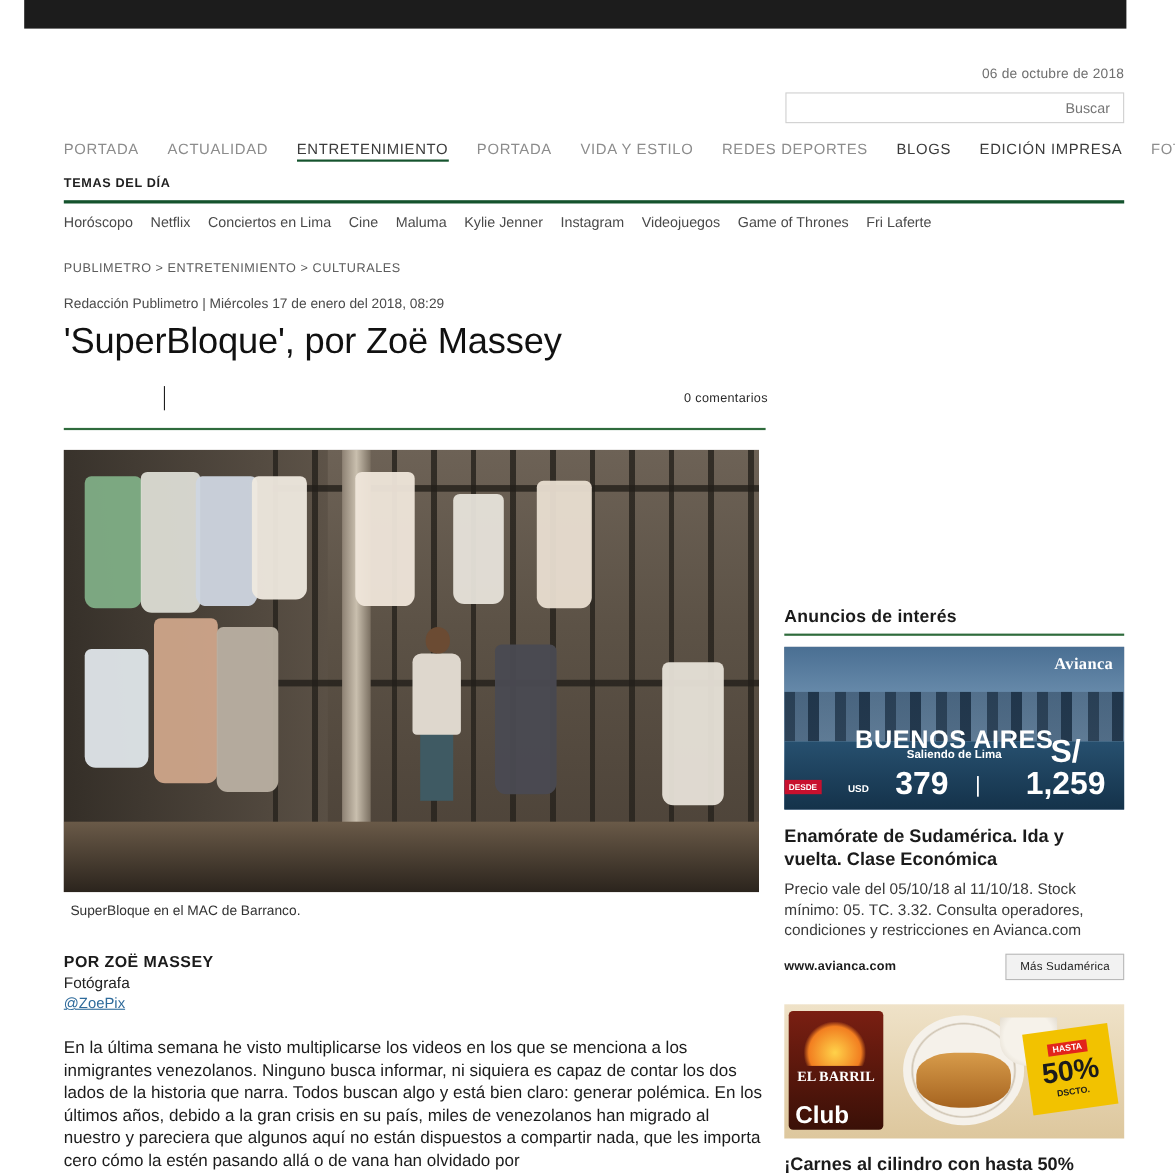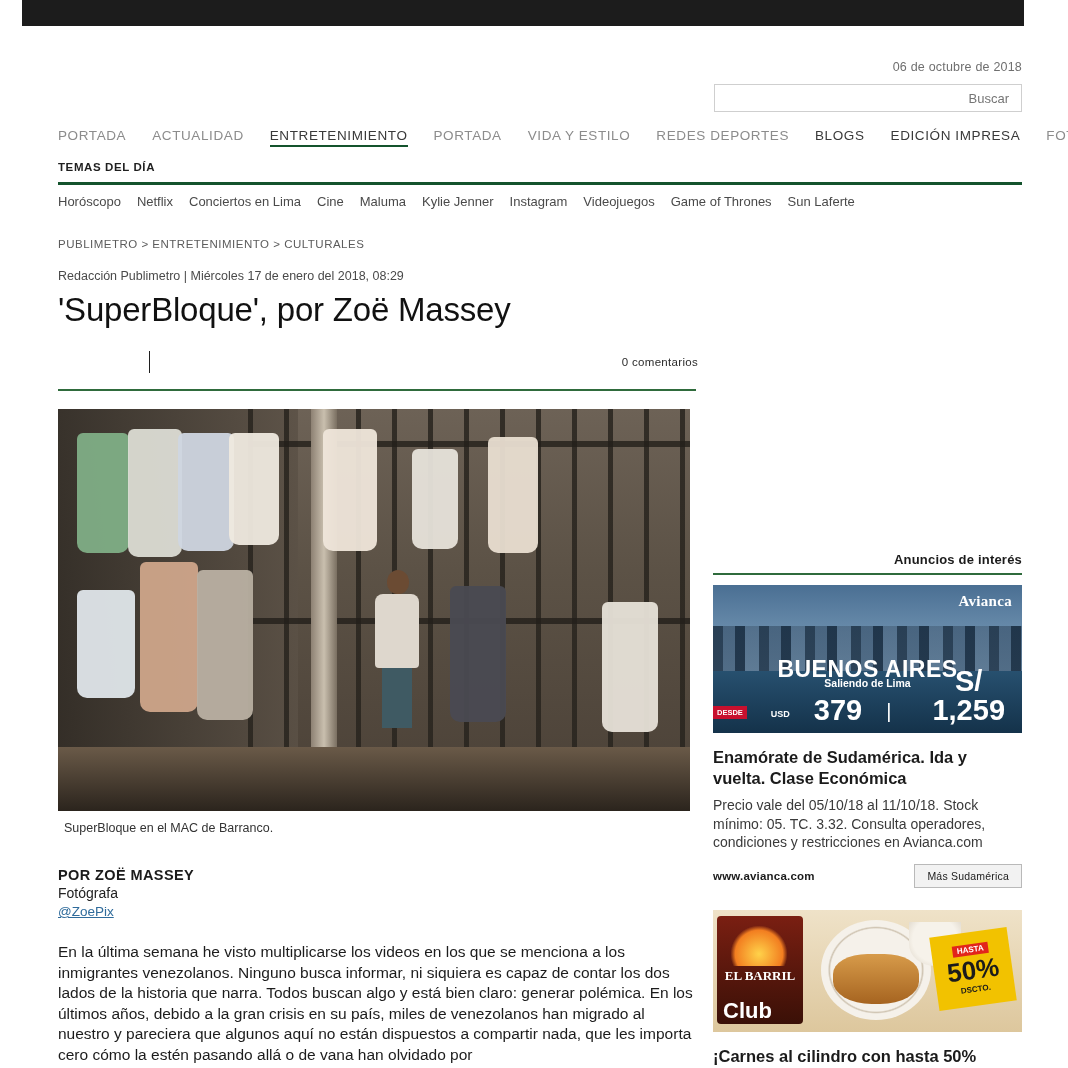--- a/index.html
+++ b/index.html
@@ -267,28 +267,27 @@
     line-height: 1.33;
     color: #1c1c1c;
   }
   
   .sidebar {
     position: absolute;
     top: 552px; left: 713px;
     width: 309px;
   }
   .side-title {
-    font-size: 13px;
+    font-size: 16px;
     font-weight: bold;
     color: #1b1b1b;
     letter-spacing: 0.2px;
     padding-bottom: 6px;
     border-bottom: 2px solid #2f6b3c;
     width: 309px;
-    text-align: right;
   }
   .ad {
     margin-top: 10px;
     width: 309px;
   }
   .ad-banner {
     width: 309px;
     height: 148px;
     position: relative;
     overflow: hidden;
@@ -459,21 +458,21 @@
   <div class="temas">
     <a href="#">Horóscopo</a>
     <a href="#">Netflix</a>
     <a href="#">Conciertos en Lima</a>
     <a href="#">Cine</a>
     <a href="#">Maluma</a>
     <a href="#">Kylie Jenner</a>
     <a href="#">Instagram</a>
     <a href="#">Videojuegos</a>
     <a href="#">Game of Thrones</a>
-    <a href="#">Sun Laferte</a>
+    <a href="#">Fri Laferte</a>
   </div>
 
   <div class="article">
     <div class="breadcrumb">PUBLIMETRO &gt; ENTRETENIMIENTO &gt; CULTURALES</div>
     <div class="byline">Redacción Publimetro | Miércoles 17 de enero del 2018, 08:29</div>
     <h1 class="title">'SuperBloque', por Zoë Massey</h1>
 
     <div class="share-row">
       <div class="share-cursor"></div>
       <div class="comments">0 comentarios</div>

